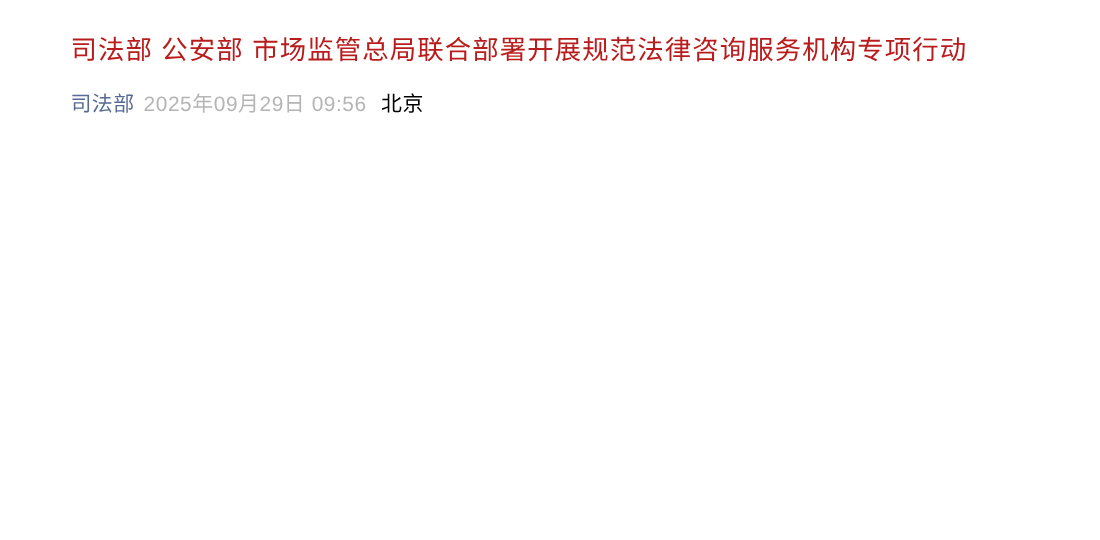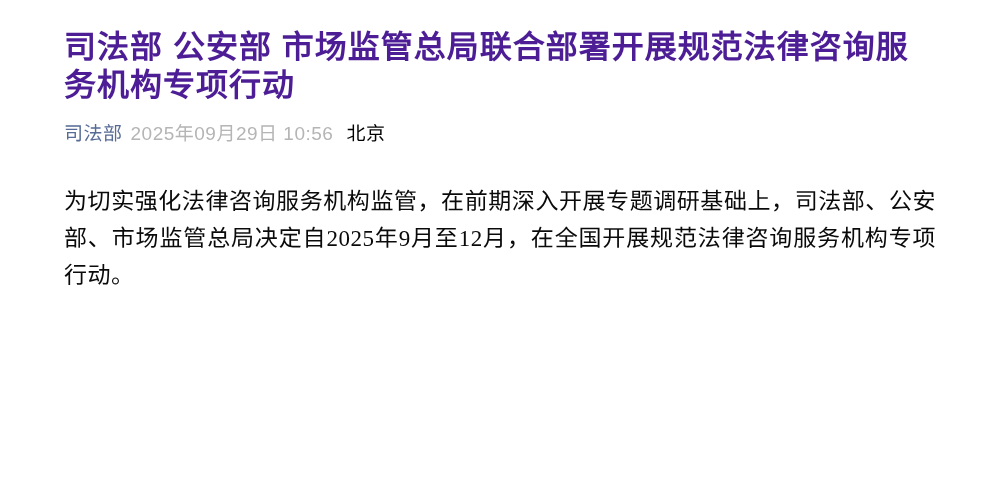--- a/index.html
+++ b/index.html
@@ -12,25 +12,25 @@
     position: relative;
     width: 1000px;
     height: 491px;
     background: #ffffff;
     overflow: hidden;
     box-sizing: border-box;
     padding: 28px 64px 0 64px;
   }
   .article-title {
     margin: 0;
-    font-size: 32px;
-    font-weight: 700;
+    font-size: 24px;
+    font-weight: 400;
     line-height: 38px;
     letter-spacing: 1px;
-    color: #4c1d95;
+    color: #b91c1c;
     font-family: "Liberation Sans", "DejaVu Sans", sans-serif;
   }
   .article-meta {
     margin-top: 17px;
     font-size: 19px;
     line-height: 26px;
     letter-spacing: 0.5px;
     white-space: nowrap;
   }
   .account-link {
@@ -60,20 +60,19 @@
   }
 </style>
 </head>
 <body>
 
 <div class="page">
 
   <h1 class="article-title">司法部 公安部 市场监管总局联合部署开展规范法律咨询服务机构专项行动</h1>
 
   <div class="article-meta">
-    <a class="account-link">司法部</a><span class="meta-datetime">2025年09月29日 10:56</span><span class="meta-location">北京</span>
+    <a class="account-link">司法部</a><span class="meta-datetime">2025年09月29日 09:56</span><span class="meta-location">北京</span>
   </div>
 
   <div class="article-body">
-    <p>为切实强化法律咨询服务机构监管，在前期深入开展专题调研基础上，司法部、公安部、市场监管总局决定自2025年9月至12月，在全国开展规范法律咨询服务机构专项行动。</p>
   </div>
 
 </div>
 
 </body></html>

